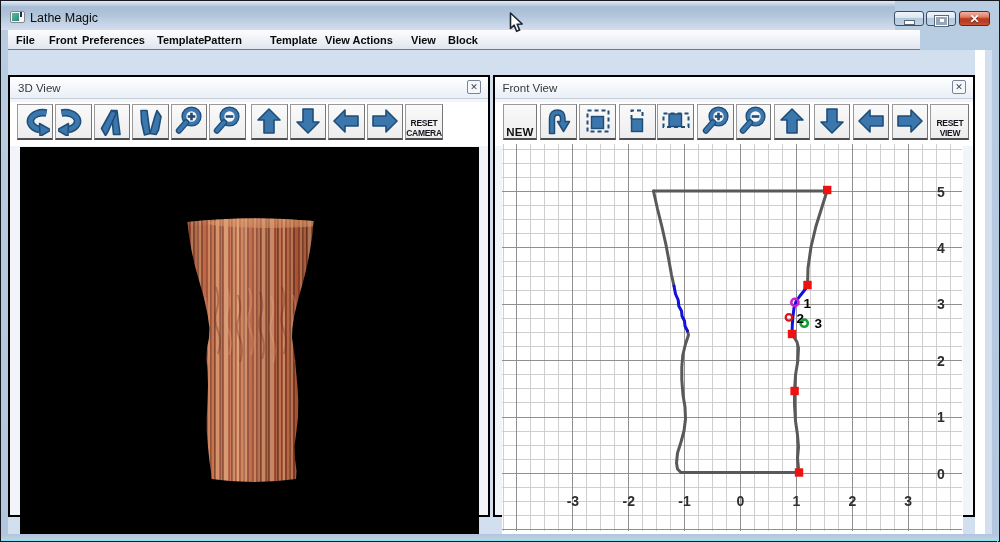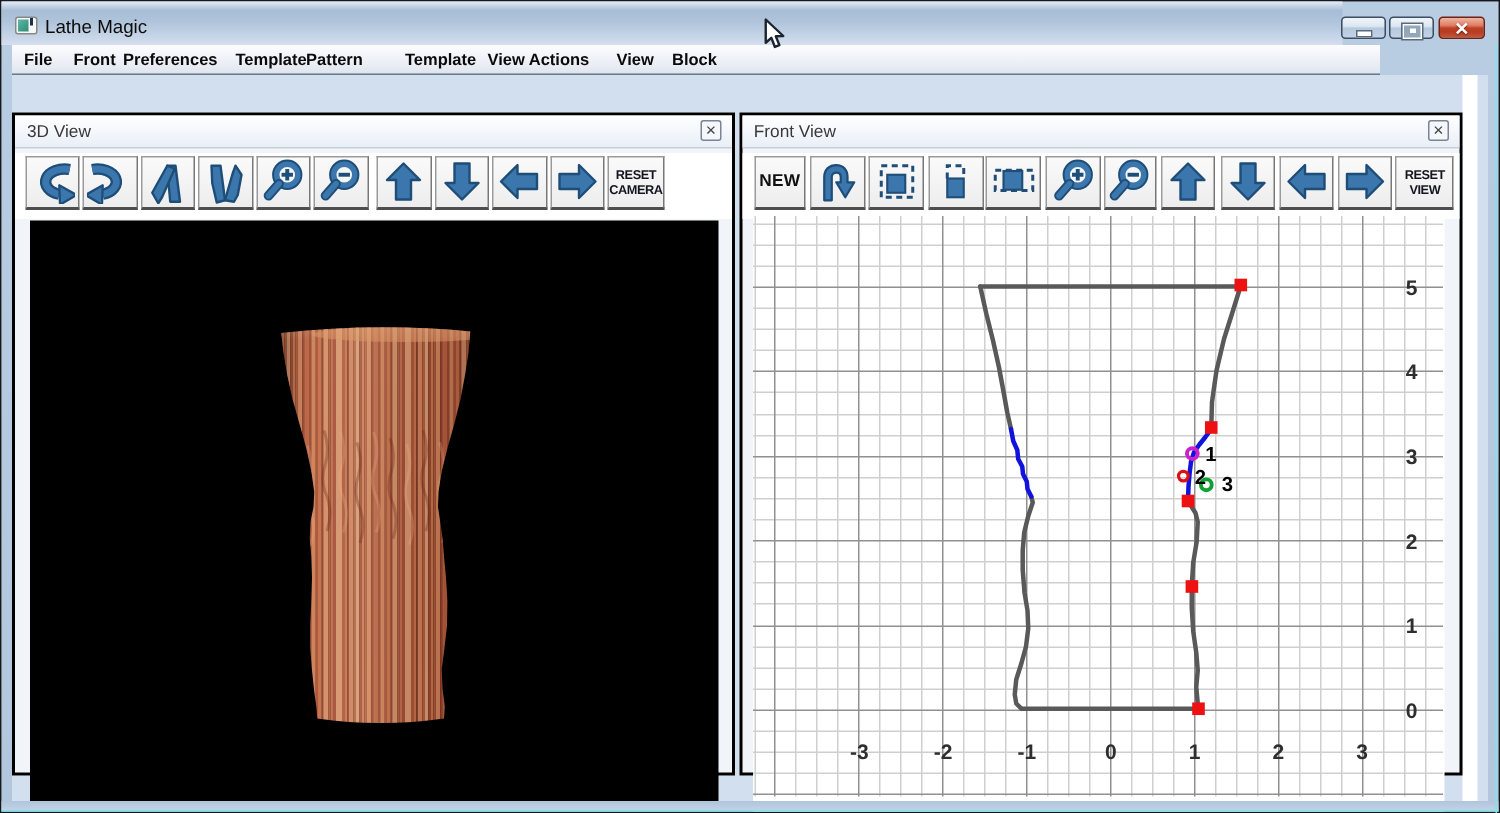--- a/index.html
+++ b/index.html
@@ -35,21 +35,21 @@
 #p1 { left:0px; width:482px; }
 #p2 { left:484.5px; width:482.5px; }
 .phead { position:absolute; left:0; top:0; width:100%; height:22px;
   background:linear-gradient(180deg,#ffffff,#e9eff8); border-bottom:1px solid #c9cdd6;
   font-size:11.5px; color:#383838; line-height:22px; padding-left:8px; }
 .pclose { position:absolute; top:3px; right:7px; width:14px; height:14px; border:1px solid #7a8494;
   border-radius:2px; background:#f4f7fb; color:#444; font-size:9px; line-height:12px; text-align:center; }
 .toolbar { position:absolute; left:0; top:25px; width:100%; height:44px; background:#fff; }
 .tbtn { position:absolute; top:1.5px; height:36.5px; background:linear-gradient(180deg,#fafafa,#ededed);
   border:1px solid #9a9a9a; border-bottom:2.5px solid #4e4e4e; border-right:1.5px solid #777;
-  display:flex; align-items:center; justify-content:center; }
+  display:flex; align-items:flex-end; justify-content:center; }
 .rst { font-size:8.5px; font-weight:bold; color:#15151f; text-align:center; line-height:10px;
   letter-spacing:-0.3px; }
 .newt { font-size:11.5px; font-weight:bold; color:#111; letter-spacing:0.2px; }
 .c3d { position:absolute; left:9.5px; top:70px; width:459px; height:393px; background:#000; }
 .fcanvas { position:absolute; left:7.5px; top:67px; background:#fff; }
 .axl { font:bold 14px "Liberation Sans",sans-serif; fill:#2e2e2e; }
 .ptl { font:bold 13.5px "Liberation Sans",sans-serif; fill:#000; }
 .gcurve { fill:none; stroke:#595959; stroke-width:3; stroke-linejoin:round; stroke-linecap:round; }
 .bcurve { fill:none; stroke:#1212dd; stroke-width:3; stroke-linejoin:round; stroke-linecap:round; }
 #framebtm { position:absolute; left:0px; top:533px; width:998px; height:7px;

